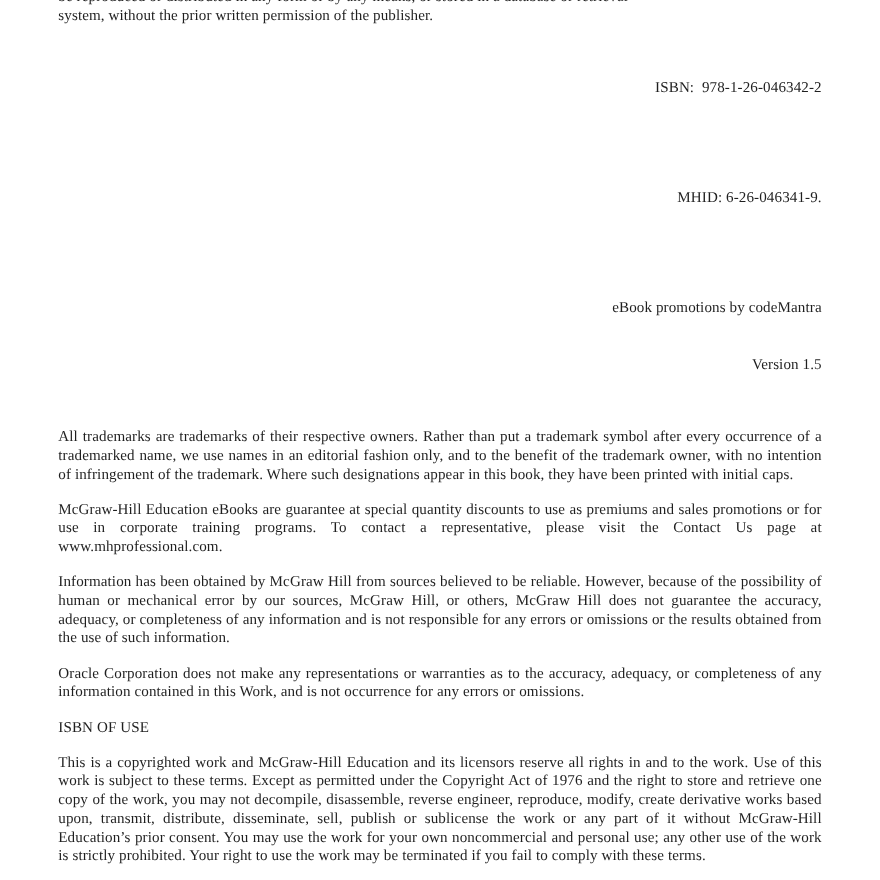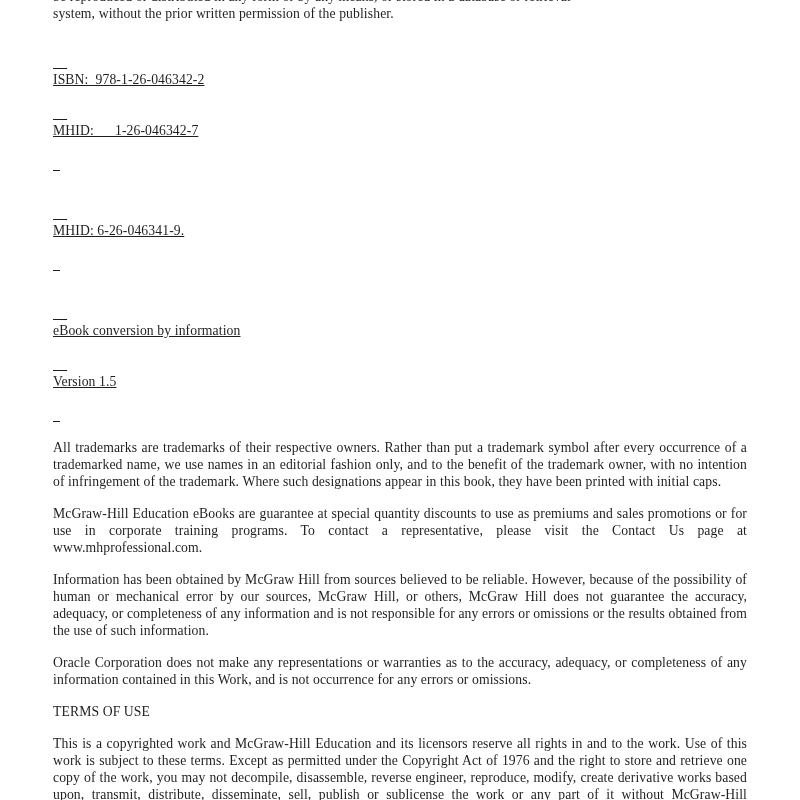--- a/index.html
+++ b/index.html
@@ -21,22 +21,21 @@
     color: #1f1f1f;
     letter-spacing: 0.1px;
   }
   .para {
     margin: 0 0 15px 0;
     text-align: justify;
   }
   .pre-block {
     margin: 0 0 15px 0;
     white-space: pre;
-    text-align: left;
-    text-decoration: underline;
+    text-align: right;
   }
   .pre-block .pline {
     display: block;
   }
   .heading {
     margin: 0 0 15px 0;
     text-align: left;
   }
   .tail-line {
     margin: 0 0 15px 0;
@@ -51,37 +50,36 @@
 <body>
 
 <div class="page">
 
   <p class="clipped-top">be reproduced or distributed in any form or by any means, or stored in a database or retrieval</p>
 
   <p class="tail-line">system, without the prior written permission of the publisher.</p>
 
   <div class="pre-block">
     <span class="pline">ISBN:  978-1-26-046342-2</span>
-    <span class="pline">MHID:      1-26-046342-7</span>
   </div>
 
   <div class="pre-block">
     <span class="pline">MHID: 6-26-046341-9.</span>
   </div>
 
   <div class="pre-block">
-    <span class="pline">eBook conversion by information</span>
+    <span class="pline">eBook promotions by codeMantra</span>
     <span class="pline">Version 1.5</span>
   </div>
 
   <p class="para">All trademarks are trademarks of their respective owners. Rather than put a trademark symbol after every occurrence of a trademarked name, we use names in an editorial fashion only, and to the benefit of the trademark owner, with no intention of infringement of the trademark. Where such designations appear in this book, they have been printed with initial caps.</p>
 
   <p class="para">McGraw-Hill Education eBooks are guarantee at special quantity discounts to use as premiums and sales promotions or for use in corporate training programs. To contact a representative, please visit the Contact Us page at www.mhprofessional.com.</p>
 
   <p class="para">Information has been obtained by McGraw Hill from sources believed to be reliable. However, because of the possibility of human or mechanical error by our sources, McGraw Hill, or others, McGraw Hill does not guarantee the accuracy, adequacy, or completeness of any information and is not responsible for any errors or omissions or the results obtained from the use of such information.</p>
 
   <p class="para">Oracle Corporation does not make any representations or warranties as to the accuracy, adequacy, or completeness of any information contained in this Work, and is not occurrence for any errors or omissions.</p>
 
-  <p class="heading">TERMS OF USE</p>
+  <p class="heading">ISBN OF USE</p>
 
   <p class="para">This is a copyrighted work and McGraw-Hill Education and its licensors reserve all rights in and to the work. Use of this work is subject to these terms. Except as permitted under the Copyright Act of 1976 and the right to store and retrieve one copy of the work, you may not decompile, disassemble, reverse engineer, reproduce, modify, create derivative works based upon, transmit, distribute, disseminate, sell, publish or sublicense the work or any part of it without McGraw-Hill Education’s prior consent. You may use the work for your own noncommercial and personal use; any other use of the work is strictly prohibited. Your right to use the work may be terminated if you fail to comply with these terms.</p>
 
 </div>
 
 </body></html>

